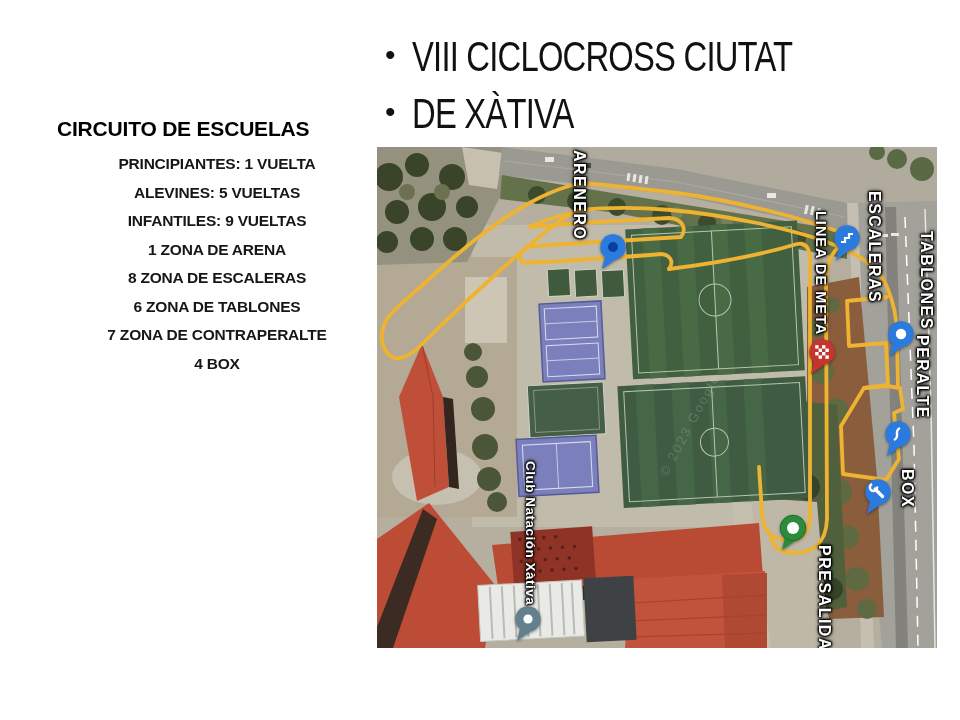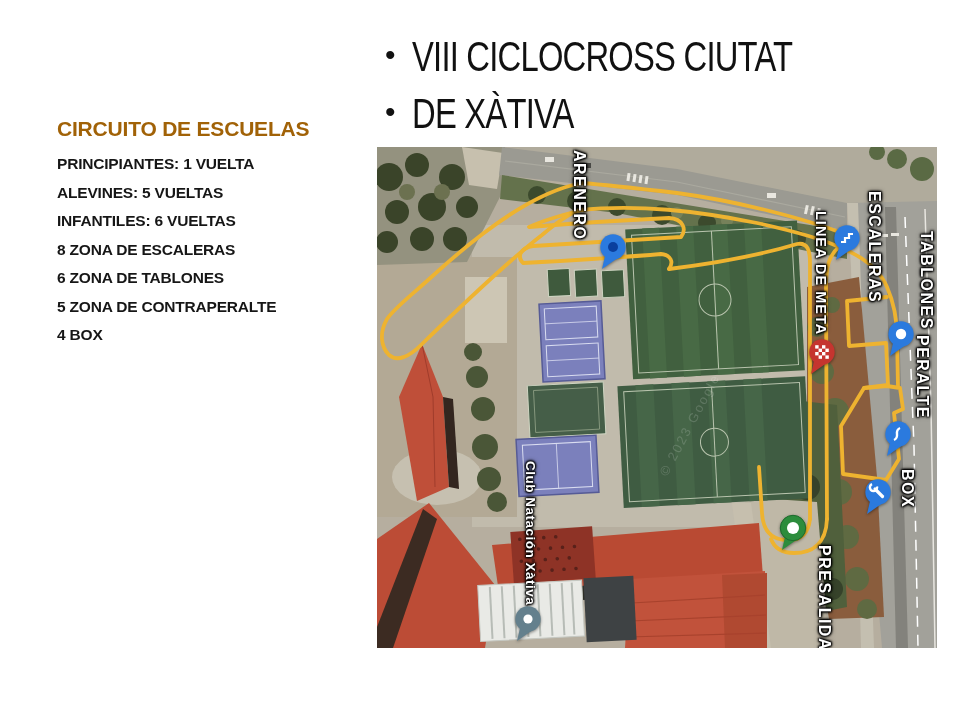--- a/index.html
+++ b/index.html
@@ -8,22 +8,22 @@
 
   
   .title-block{position:absolute;left:385px;top:33px;}
   .trow{display:flex;align-items:flex-start;height:57px;}
   .bullet{font-size:30px;line-height:44px;margin-right:16px;color:#111;}
   .title-text{font-size:42px;line-height:48px;letter-spacing:-1px;font-weight:400;
               transform:scaleX(.78);transform-origin:0 0;white-space:nowrap;color:#111;}
 
   
   .left-panel{position:absolute;left:57px;top:117px;width:320px;}
-  .lp-heading{font-size:21px;font-weight:700;letter-spacing:-.2px;margin-bottom:14px;color:#a16207;}
-  .lp-item{font-size:15.5px;font-weight:700;height:28.5px;letter-spacing:-.2px;color:#161616;}
+  .lp-heading{font-size:21px;font-weight:700;letter-spacing:-.2px;margin-bottom:14px;color:#000000;}
+  .lp-item{font-size:15.5px;font-weight:700;height:28.5px;letter-spacing:-.2px;color:#161616;text-align:center;}
 
   
   .map{position:absolute;left:377px;top:147px;width:560px;height:501px;overflow:hidden;background:#b6ae9f;}
   .map svg.bg{position:absolute;left:0;top:0;}
   .mlabel{position:absolute;transform-origin:0 0;transform:rotate(90deg);white-space:nowrap;
           font-weight:700;font-size:16px;letter-spacing:1.5px;color:#fff;
           text-shadow:-1px -1px 2px rgba(0,0,0,.95),1px 1px 2px rgba(0,0,0,.95),
                       1px -1px 2px rgba(0,0,0,.9),-1px 1px 2px rgba(0,0,0,.9),0 0 5px rgba(0,0,0,.8);}
   .mlabel.small{font-size:13.5px;font-weight:600;letter-spacing:.5px;}
   .pin{position:absolute;width:34px;height:40px;}
@@ -43,24 +43,25 @@
     <div class="trow">
       <span class="bullet">•</span>
       <span class="title-text">DE XÀTIVA</span>
     </div>
   </div>
 
   <div class="left-panel">
     <div class="lp-heading">CIRCUITO DE ESCUELAS</div>
     <div class="lp-item">PRINCIPIANTES: 1 VUELTA</div>
     <div class="lp-item">ALEVINES: 5 VUELTAS</div>
-    <div class="lp-item">INFANTILES: 6 VUELTAS</div>
+    <div class="lp-item">INFANTILES: 9 VUELTAS</div>
+    <div class="lp-item">1 ZONA DE ARENA</div>
     <div class="lp-item">8 ZONA DE ESCALERAS</div>
     <div class="lp-item">6 ZONA DE TABLONES</div>
-    <div class="lp-item">5 ZONA DE CONTRAPERALTE</div>
+    <div class="lp-item">7 ZONA DE CONTRAPERALTE</div>
     <div class="lp-item">4 BOX</div>
   </div>
 
   <div class="map">
     <svg class="bg" width="560" height="501" viewBox="0 0 560 501">
 
       <rect x="0" y="0" width="560" height="501" fill="#b6ae9f"></rect>
       <rect x="95" y="78" width="345" height="302" fill="#c1bbac"></rect>
       <rect x="0" y="110" width="140" height="260" fill="#b3a995"></rect>
       <ellipse cx="60" cy="330" rx="45" ry="28" fill="#c6c0b0"></ellipse>

